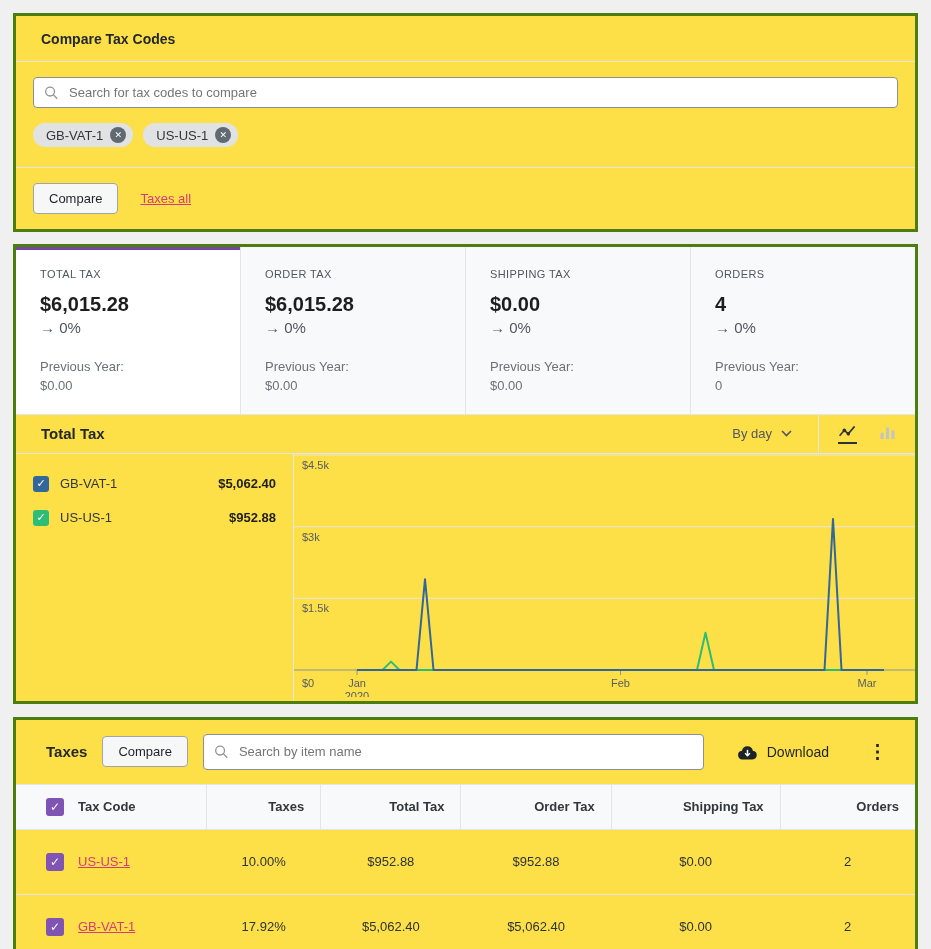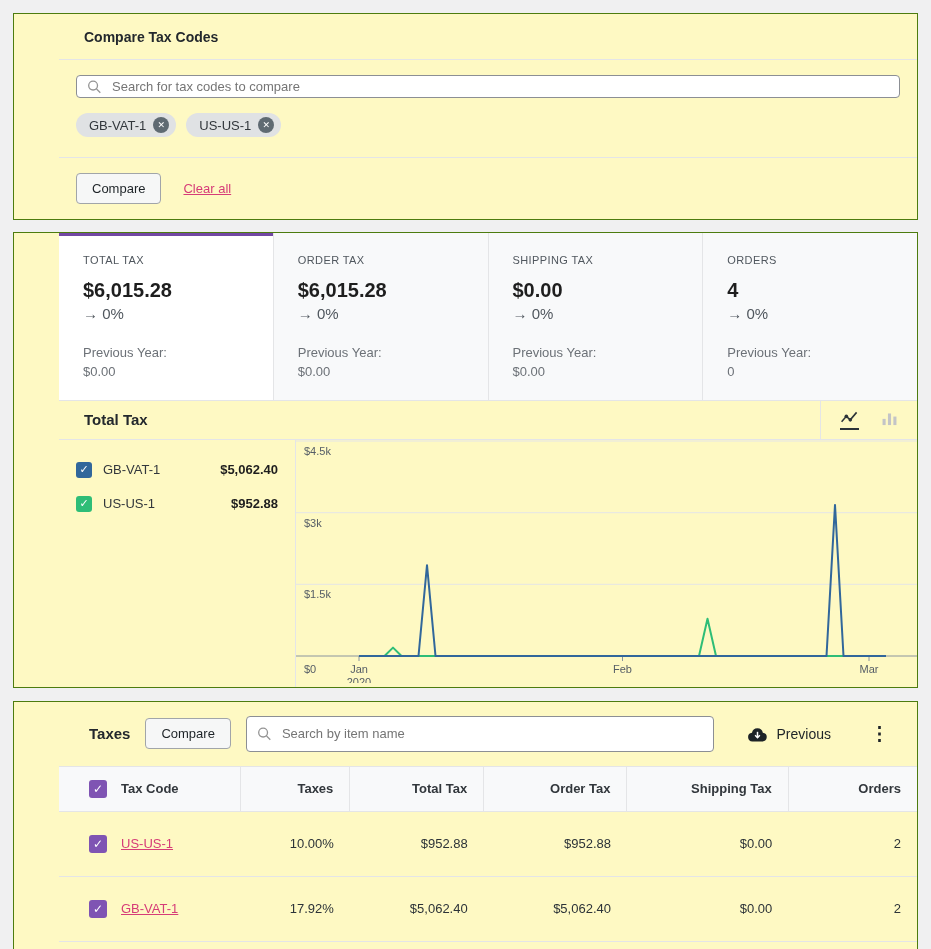--- a/index.html
+++ b/index.html
@@ -1,27 +1,27 @@
 <!DOCTYPE html>
 <html><head>
 <meta charset="utf-8">
 <style>
   * { box-sizing: border-box; margin: 0; padding: 0; }
   html,body { background:#f0f0f1; font-family:"Liberation Sans","DejaVu Sans",sans-serif; color:#2c3338; }
   .page { width:931px; padding:13px 13px 14px; }
-  .card { background:#fef9c3; border:1px solid #4d7c0f;padding-left:45px; }
+  .card { background:#fde047; border:3px solid #4d7c0f; }
 
   
   .card-header { padding:15px 25px 14px; font-size:14px; font-weight:700; color:#23282d; border-bottom:1px solid #e4e5e7; }
   .compare-body { padding:15px 17px 20px; }
   .search-wrap { position:relative; }
   .search-input { width:100%; border:1px solid #8c8f94; border-radius:4px; font-size:13px; color:#2c3338;
                   font-family:inherit; padding:0 10px 0 35px; background:#fff; }
   .search-input::placeholder { color:#757575; }
-  .search-lg { height:23px; }
+  .search-lg { height:31px; }
   .search-icon { position:absolute; left:11px; top:50%; transform:translateY(-50%); line-height:0; }
   .chips { margin-top:15px; display:flex; gap:10px; }
   .chip { display:inline-flex; align-items:center; gap:7px; background:#e0e2e4; border-radius:13px;
           padding:4px 7px 4px 13px; font-size:13px; color:#32373c; }
   .chip-x { width:16px; height:16px; border-radius:50%; background:#5f6a72; color:#fff; font-size:9px;
             font-weight:700; display:flex; align-items:center; justify-content:center; cursor:pointer; }
   .compare-footer { border-top:1px solid #e4e5e7; padding:15px 17px; display:flex; align-items:center; gap:22px; }
   .btn-secondary { background:#f6f7f7; border:1px solid #a1a5a9; border-radius:4px; padding:7px 15px;
                    font-size:13px; color:#1d2327; font-family:inherit; cursor:pointer; }
   .link-pink { color:#d63c78; text-decoration:underline; font-size:13px; font-weight:500; cursor:pointer; }
@@ -66,21 +66,21 @@
   .kebab-btn { background:none; border:none; cursor:pointer; font-size:19px; font-weight:700; color:#1d2327;
                padding:0 10px; line-height:1; }
   table { width:100%; border-collapse:collapse; font-size:13px; }
   thead th { background:#f8f9fa; border-top:1px solid #e4e5e7; border-bottom:1px solid #e4e5e7;
              border-left:1px solid #e4e5e7; padding:13px 16px; font-weight:700; color:#32373c;
              text-align:right; cursor:pointer; }
   thead th:first-child { border-left:none; text-align:left; }
   .cell-flex { display:flex; align-items:center; gap:14px; }
   .checkbox { width:18px; height:18px; border-radius:3px; background:#7f54b3; color:#fff; font-size:12px;
               display:flex; align-items:center; justify-content:center; flex:0 0 18px; cursor:pointer; }
-  tbody td { padding:23px 16px; border-bottom:1px solid #e4e5e7; text-align:right; color:#2c3338; }
+  tbody td { padding:23px 16px; border-bottom:1px solid #e4e5e7; text-align:center; color:#2c3338; }
   tbody td:first-child { text-align:left; padding-left:30px; }
   thead th:first-child { padding-left:30px; }
   .col-taxcode { width:21.2%; } .col-rate { width:12.7%; } .col-total { width:15.6%; }
   .col-order { width:16.7%; } .col-ship { width:18.8%; } .col-orders { width:15%; }
   .tbl-footer { display:flex; justify-content:center; align-items:center; gap:26px; padding:15px 10px; font-size:13px; color:#32373c; }
 </style>
 </head>
 <body>
 
 <div class="page">
@@ -103,21 +103,21 @@
           <span class="chip-x">✕</span>
         </span>
         <span class="chip">
           <span>US-US-1</span>
           <span class="chip-x">✕</span>
         </span>
       </div>
     </div>
     <div class="compare-footer">
       <button class="btn-secondary">Compare</button>
-      <a class="link-pink">Clear all</a>
+      <a class="link-pink">Taxes all</a>
     </div>
   </div>
 
   <div class="card report-panel">
     <div class="tabs">
       <div class="tab selected">
         <div class="tab-label">TOTAL TAX</div>
         <div class="tab-value">$6,015.28</div>
         <div class="tab-delta">→ 0%</div>
         <div class="tab-prev-label">Previous Year:</div>
@@ -141,20 +141,28 @@
         <div class="tab-label">ORDERS</div>
         <div class="tab-value">4</div>
         <div class="tab-delta">→ 0%</div>
         <div class="tab-prev-label">Previous Year:</div>
         <div class="tab-prev-value">0</div>
       </div>
     </div>
 
     <div class="chart-head">
       <div class="chart-title">Total Tax</div>
+      <div class="interval-btn">
+        <span>By day</span>
+        <span style="line-height:0">
+          <svg width="11" height="7" viewBox="0 0 11 7">
+              <polyline points="1,1 5.5,5.5 10,1" fill="none" stroke="#50575e" stroke-width="1.6"></polyline>
+            </svg>
+        </span>
+      </div>
       <div class="vdiv"></div>
       <div class="chart-types">
         <span class="type-btn active">
           <svg width="19" height="15" viewBox="0 0 24 19">
               <path d="M2 15 L8 8 L13 12.5 L21 3" fill="none" stroke="#2c3338" stroke-width="2"></path>
               <circle cx="8" cy="8" r="2.3" fill="#2c3338"></circle>
               <circle cx="13" cy="12.5" r="2.3" fill="#2c3338"></circle>
             </svg>
         </span>
         <span class="type-btn">
@@ -218,21 +226,21 @@
         <input class="search-input search-sm" placeholder="Search by item name" style="">
       </div>
       <button class="download-btn">
         <span style="line-height:0">
           <svg width="21" height="16" viewBox="0 0 24 18">
               <path d="M6.2 17.5a5 5 0 0 1-.5-9.97 6.3 6.3 0 0 1 12.4 0 5 5 0 0 1-.6 9.97z" fill="#1d2327"></path>
               <line x1="12" y1="6.5" x2="12" y2="13" stroke="#fff" stroke-width="1.7"></line>
               <polyline points="9.3,10.4 12,13.2 14.7,10.4" fill="none" stroke="#fff" stroke-width="1.7"></polyline>
             </svg>
         </span>
-        <span>Previous</span>
+        <span>Download</span>
       </button>
       <button class="kebab-btn">⋮</button>
     </div>
 
     <table>
       <thead>
         <tr>
           <th class="col-taxcode">
             <div class="cell-flex">
               <span class="checkbox">✓</span>

